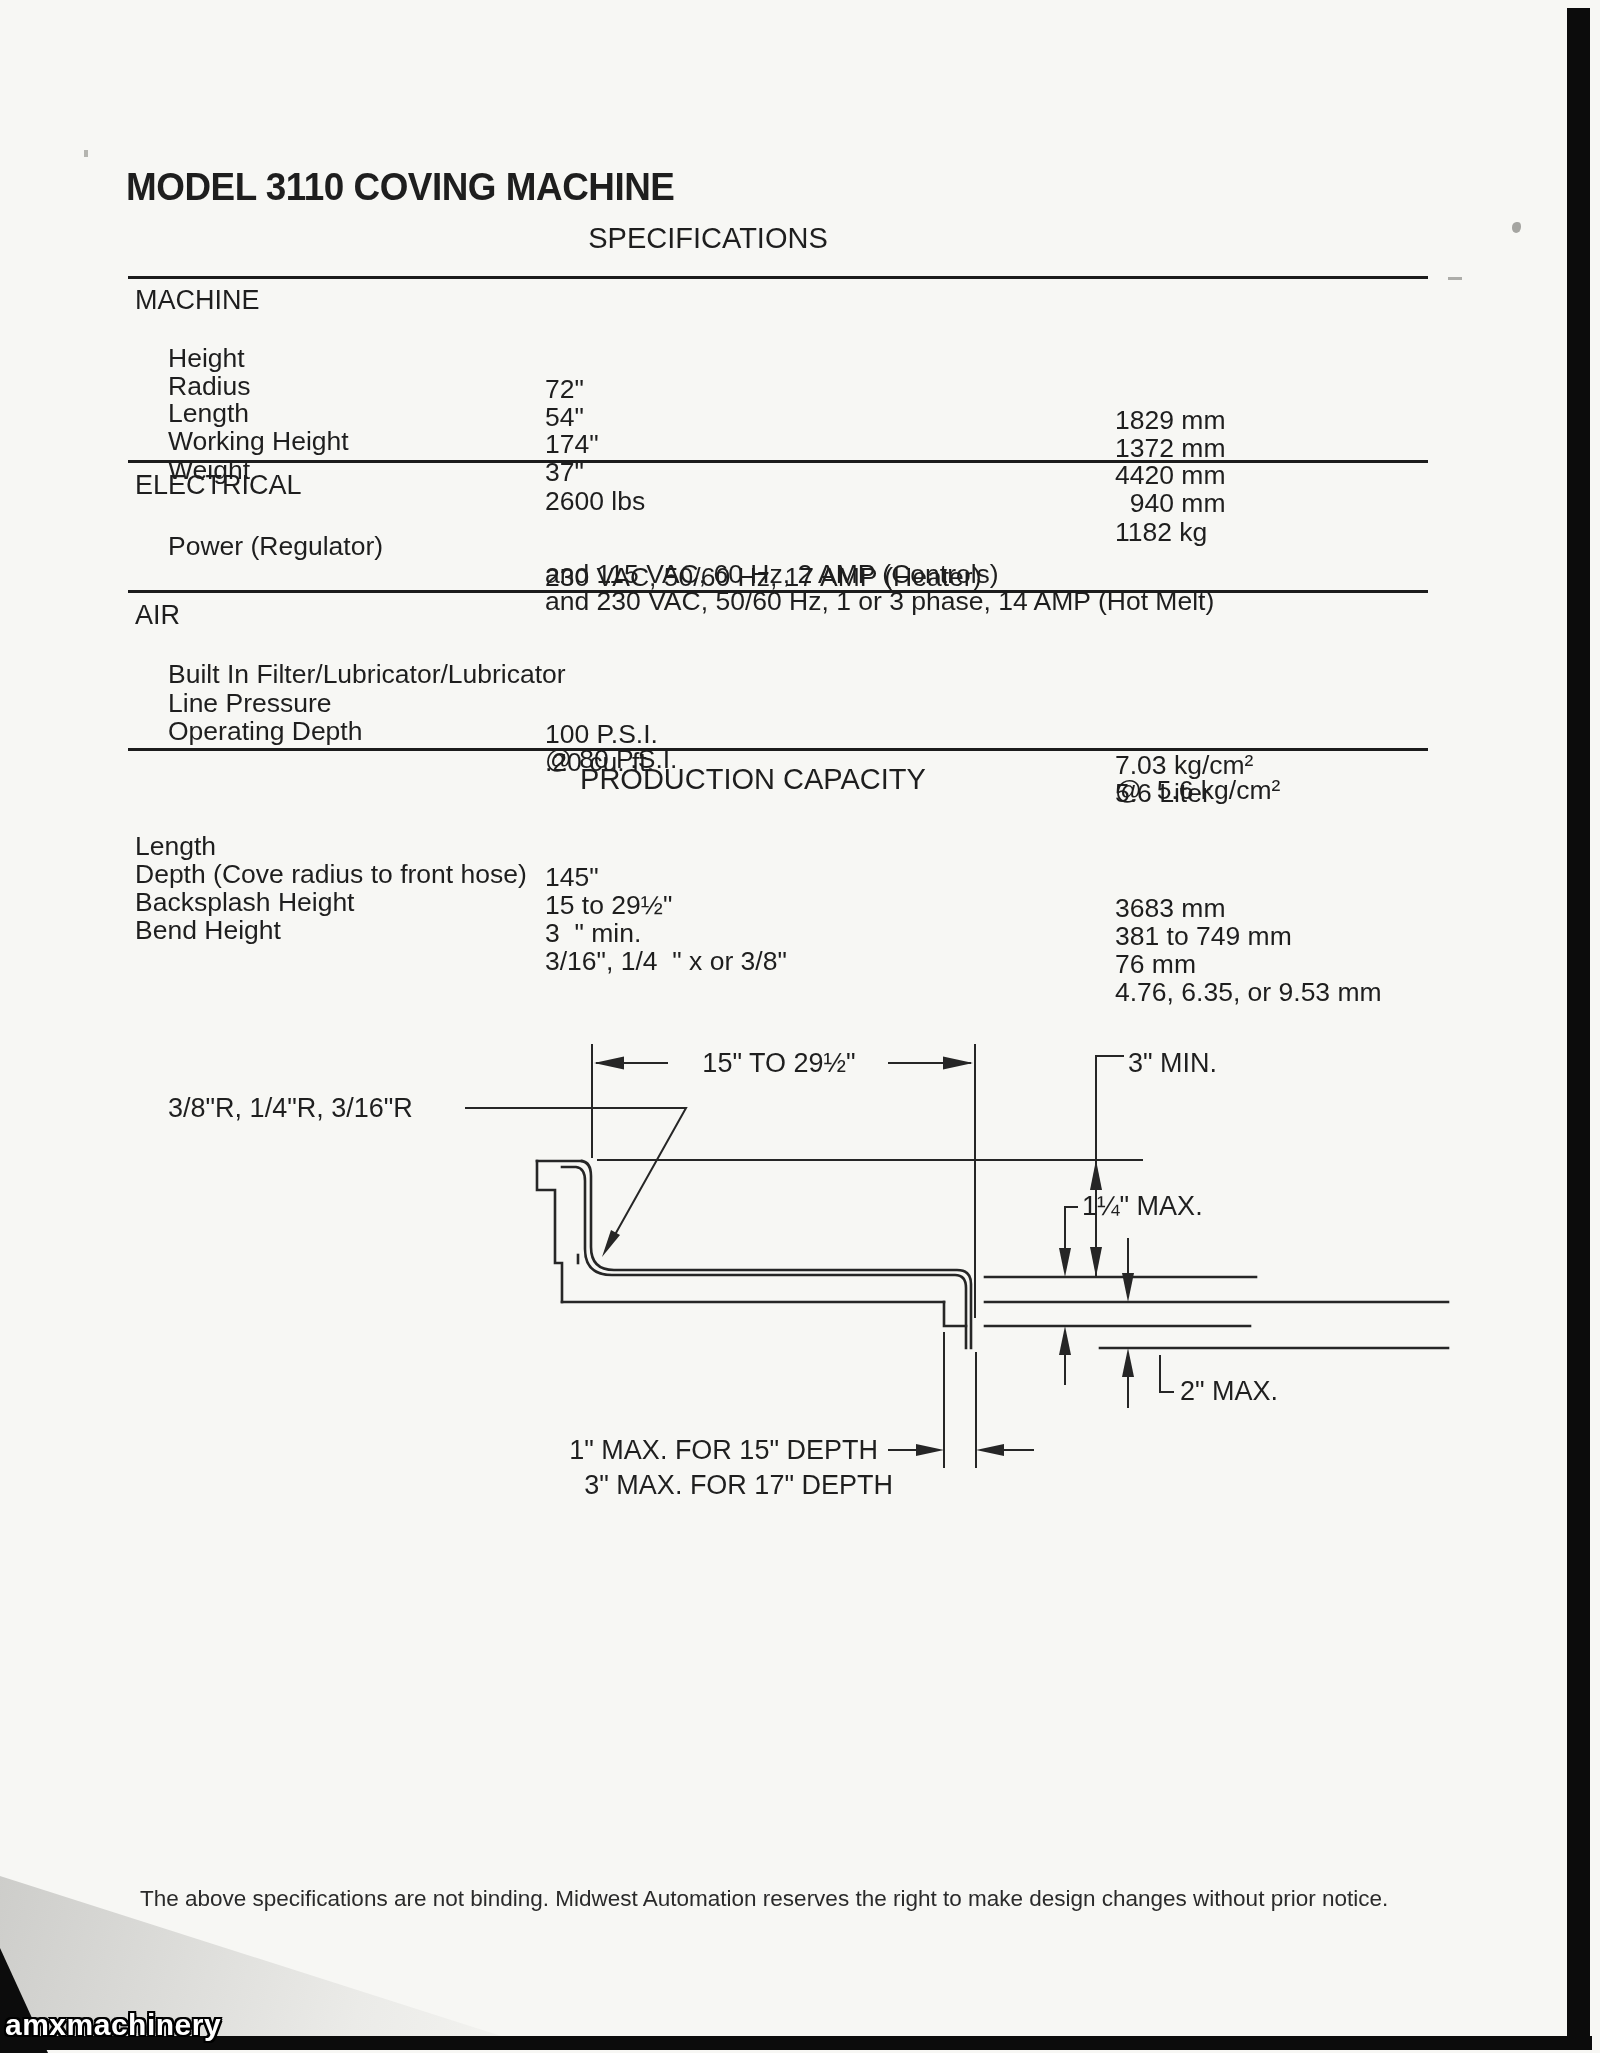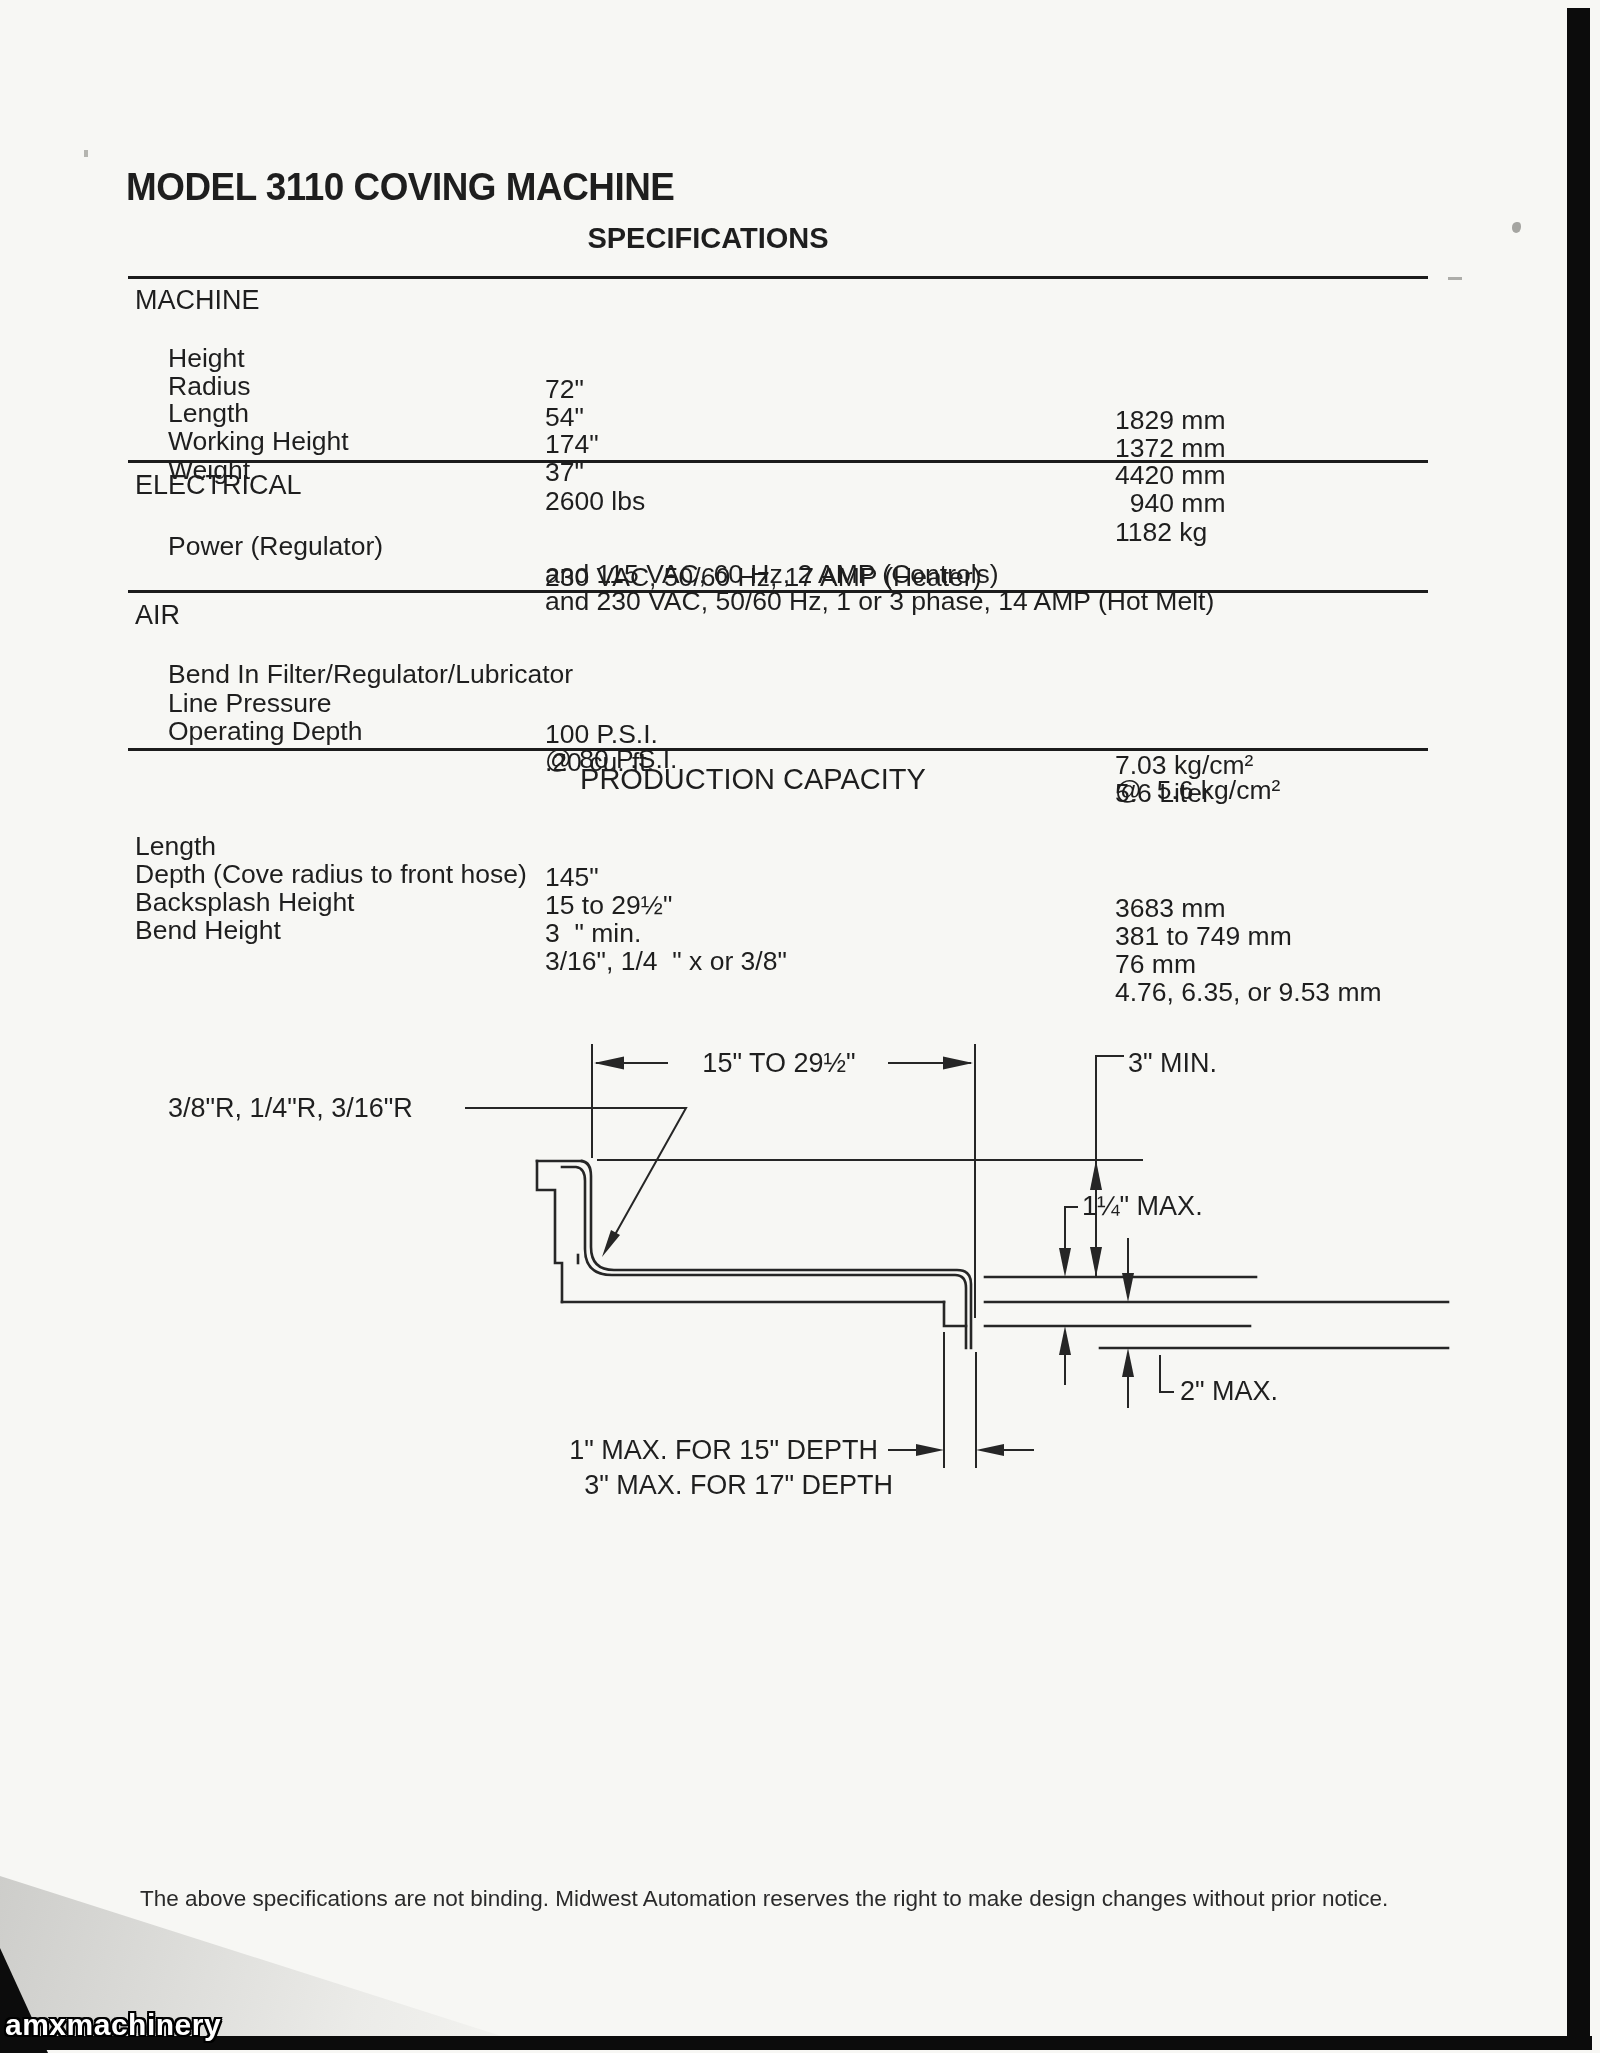--- a/index.html
+++ b/index.html
@@ -5,21 +5,21 @@
   html,body{margin:0;padding:0}
   body{
     width:1600px;height:2053px;position:relative;overflow:hidden;
     background:#f7f7f4;
     font-family:"Liberation Sans", sans-serif;
     color:#1e1e1e;
   }
   .abs{position:absolute}
   .rule{position:absolute;left:128px;width:1300px;height:3px;background:#1c1c1c}
   .doc-title{position:absolute;left:126px;top:166px;font-size:38px;font-weight:bold;letter-spacing:-0.5px;transform:scaleX(.97);transform-origin:left}
-  .subtitle{position:absolute;left:128px;width:1160px;top:222px;text-align:center;font-size:29px;font-weight:bold}
+  .subtitle{position:absolute;left:128px;width:1160px;top:222px;text-align:center;font-size:29px;font-weight:normal}
   .prod-hdr{position:absolute;left:128px;width:1250px;top:763px;text-align:center;font-size:29px;font-weight:normal}
   .sec-hdr{position:absolute;left:135px;font-size:27px}
   .row{position:absolute;left:135px;width:1400px;height:30px;font-size:26.5px;white-space:pre}
   .row .c1{position:absolute;left:33px}
   .row .c1.noind{left:0}
   .row .c2{position:absolute;left:410px}
   .row .c3{position:absolute;left:980px}
   .footer{position:absolute;left:140px;top:1886px;font-size:22.5px;color:#2a2a2a}
   
   .bar-right{position:absolute;left:1567px;top:8px;width:23px;height:2040px;background:#0c0c0c}
@@ -80,21 +80,21 @@
 <div class="row" style="top:528px">
   <span class="c2">and 115 VAC, 60 Hz, 2 AMP (Controls)</span>
 </div>
 <div class="row" style="top:555px">
   <span class="c2">and 230 VAC, 50/60 Hz, 1 or 3 phase, 14 AMP (Hot Melt)</span>
 </div>
 <div class="rule" style="top:590px"></div>
 
 <div class="sec-hdr" style="top:600px">AIR</div>
 <div class="row" style="top:628px">
-  <span class="c1">Bend In Filter/Regulator/Lubricator</span>
+  <span class="c1">Built In Filter/Lubricator/Lubricator</span>
 </div>
 <div class="row" style="top:657px">
   <span class="c1">Line Pressure</span>
   <span class="c2">100 P.S.I.</span>
   <span class="c3">7.03 kg/cm²</span>
 </div>
 <div class="row" style="top:685px">
   <span class="c1">Operating Depth</span>
   <span class="c2">.20 cu. ft.</span>
   <span class="c3">5.6 Liter</span>

